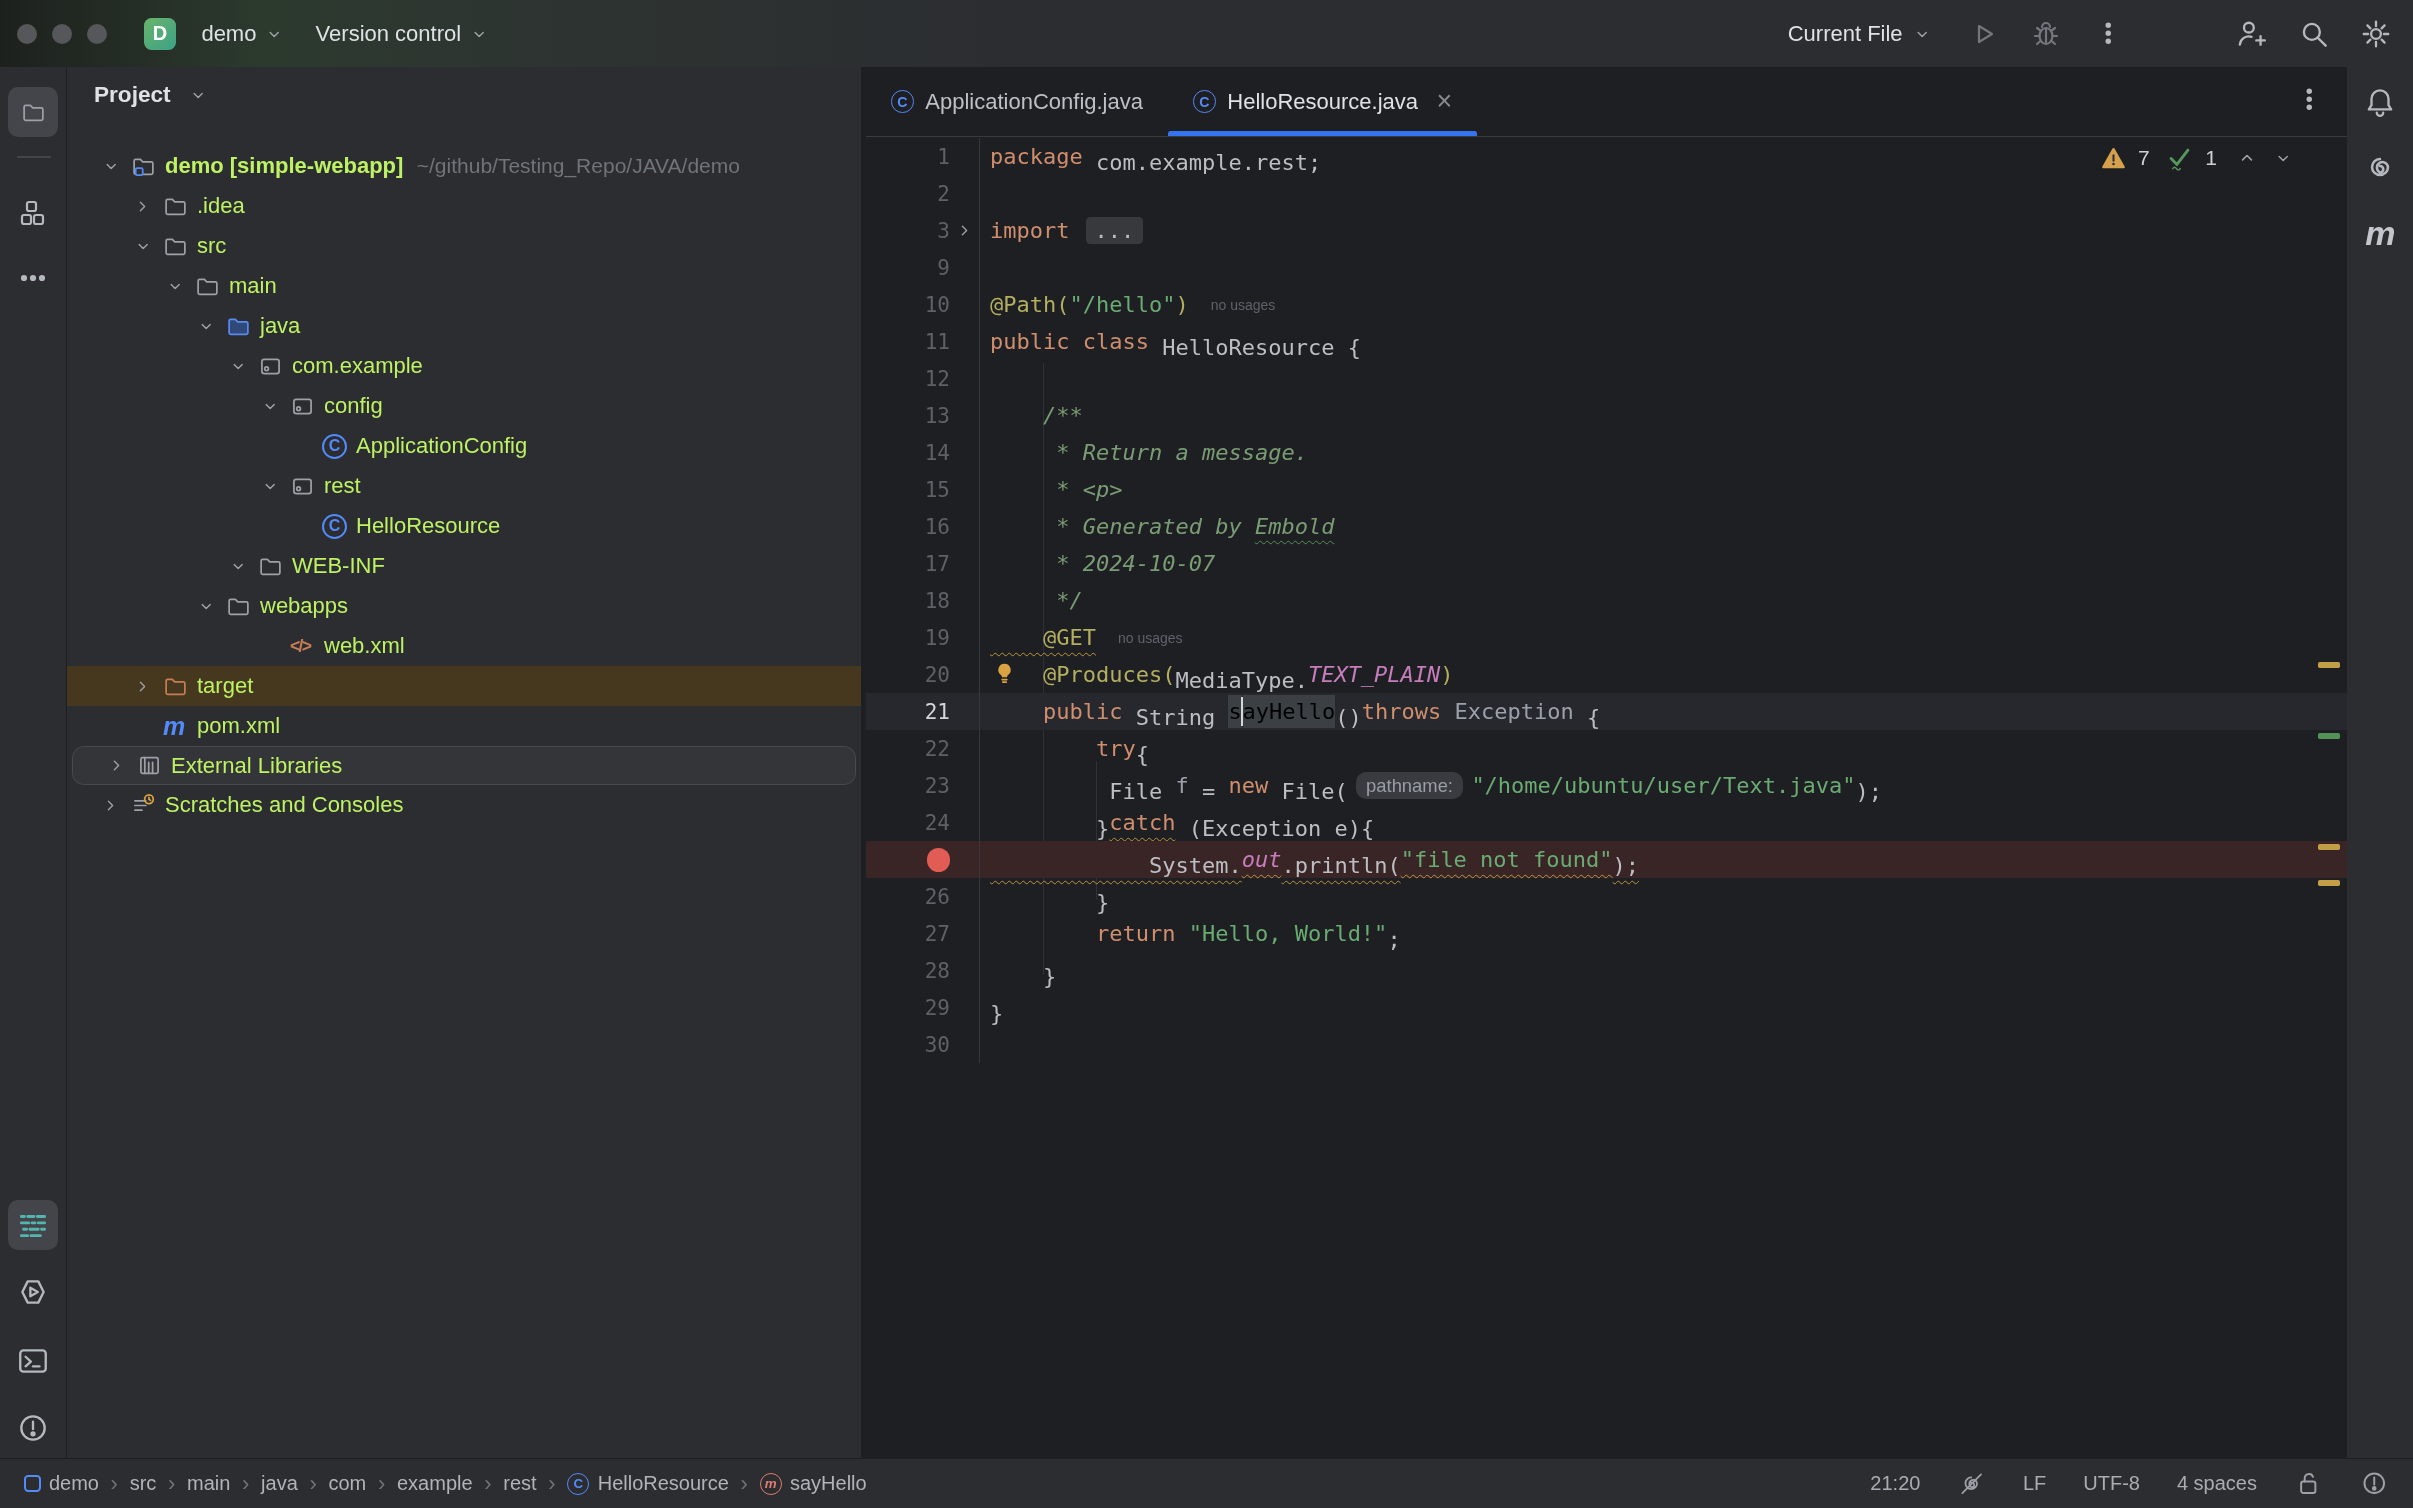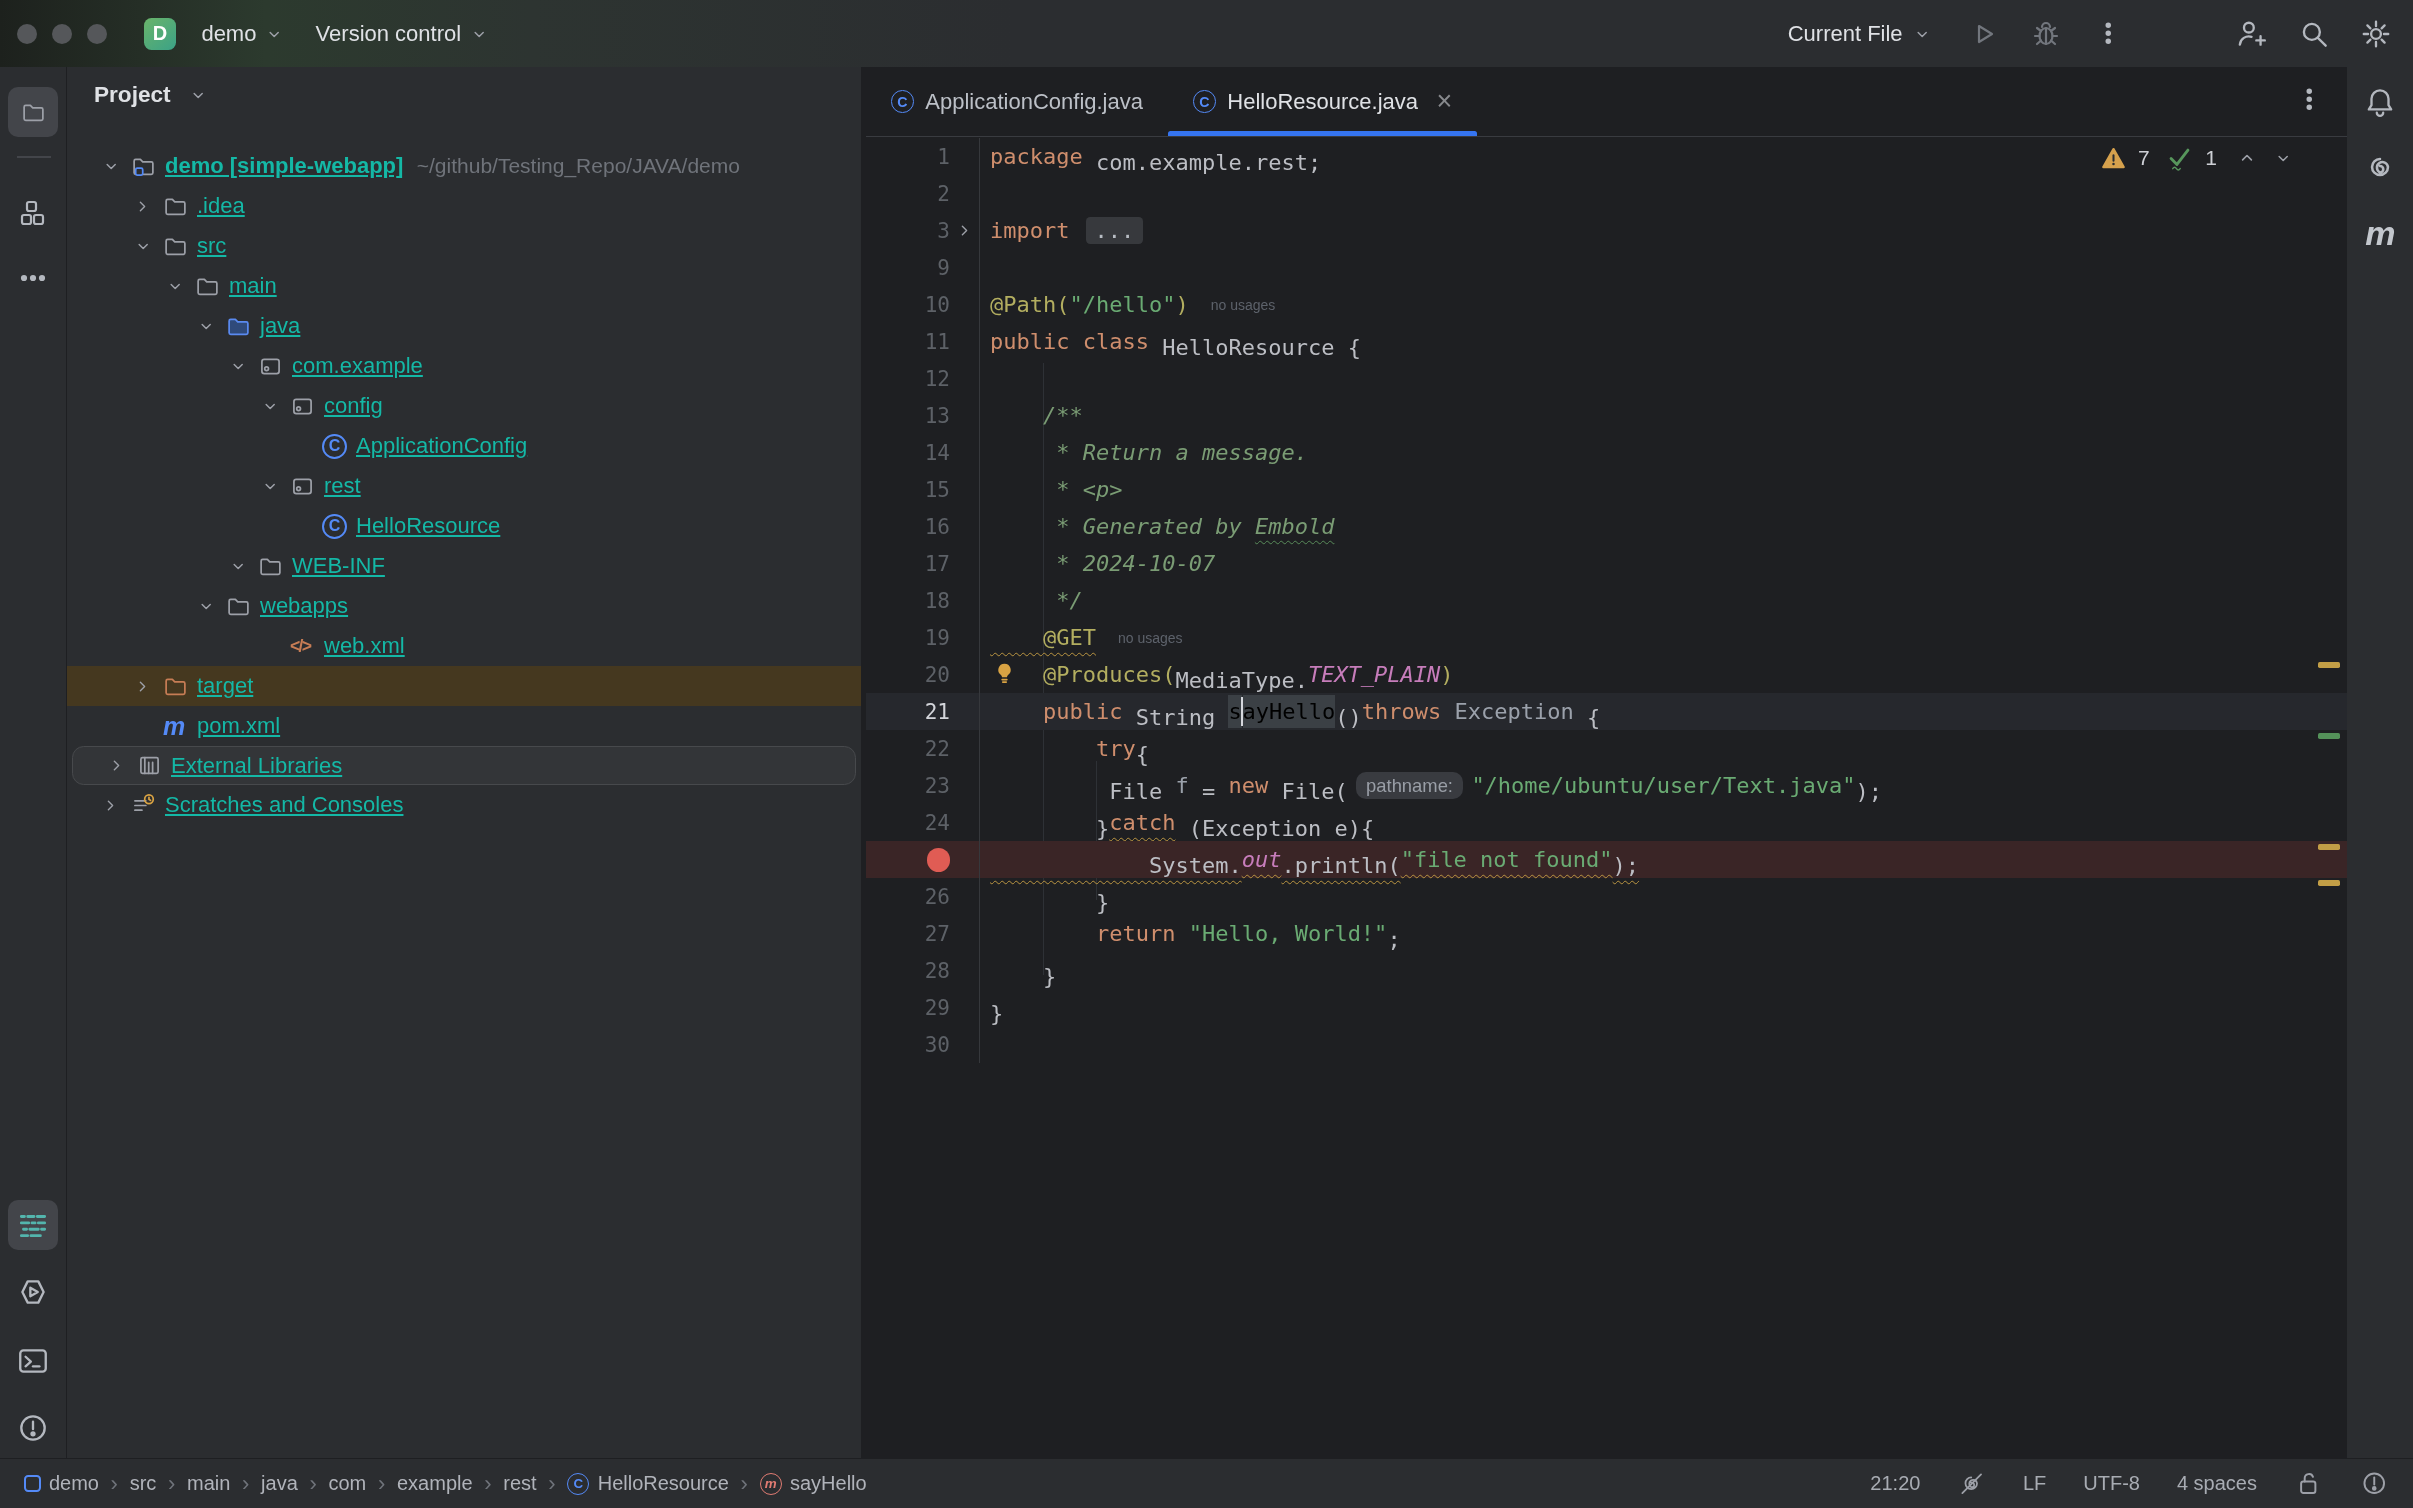--- a/index.html
+++ b/index.html
@@ -36,21 +36,21 @@
 
   
   #project { position:absolute; left:67px; top:67px; width:796px; height:1391px; background:#2b2d30;
     border-right:2.5px solid #1e1f22; color:#dfe1e5; }
   #proj-head { display:flex; align-items:center; gap:18px; height:55px; padding-left:27px;
     font-weight:bold; font-size:22.6px; }
   #tree { position:absolute; top:79px; left:0; right:0; }
   .tree-row { display:flex; align-items:center; height:40px; font-size:22px; white-space:nowrap; }
   .tr-chev { width:32px; display:flex; align-items:center; justify-content:flex-start; padding-left:3.4px; flex:none; }
   .tr-icon { width:34px; display:flex; align-items:center; flex:none; }
-  .tr-label { color:#14b8a6;text-decoration:underline; }
+  .tr-label { color:#bef264; }
   .tr-label.bold { font-weight:bold; }
   .tr-hint { color:#6f737a; margin-left:13.4px; font-size:21px; }
   .tree-row.drop { background:#45381f; }
   .tree-row.sel { background:#333538; border:1.7px solid #47494c; border-radius:11.7px;
     margin:0 5px; height:39px; }
   .letter-ic { display:inline-flex; align-items:center; justify-content:center;
     width:25px; height:25px; border-radius:50%; border:2px solid #548af7; color:#548af7;
     font-size:16px; font-weight:bold; }
   .xml-ic { color:#c77d55; font-weight:bold; font-size:17.6px; letter-spacing:-1.7px; }
   .maven-ic { color:#548af7; font-style:italic; font-weight:700; font-size:25px; }

